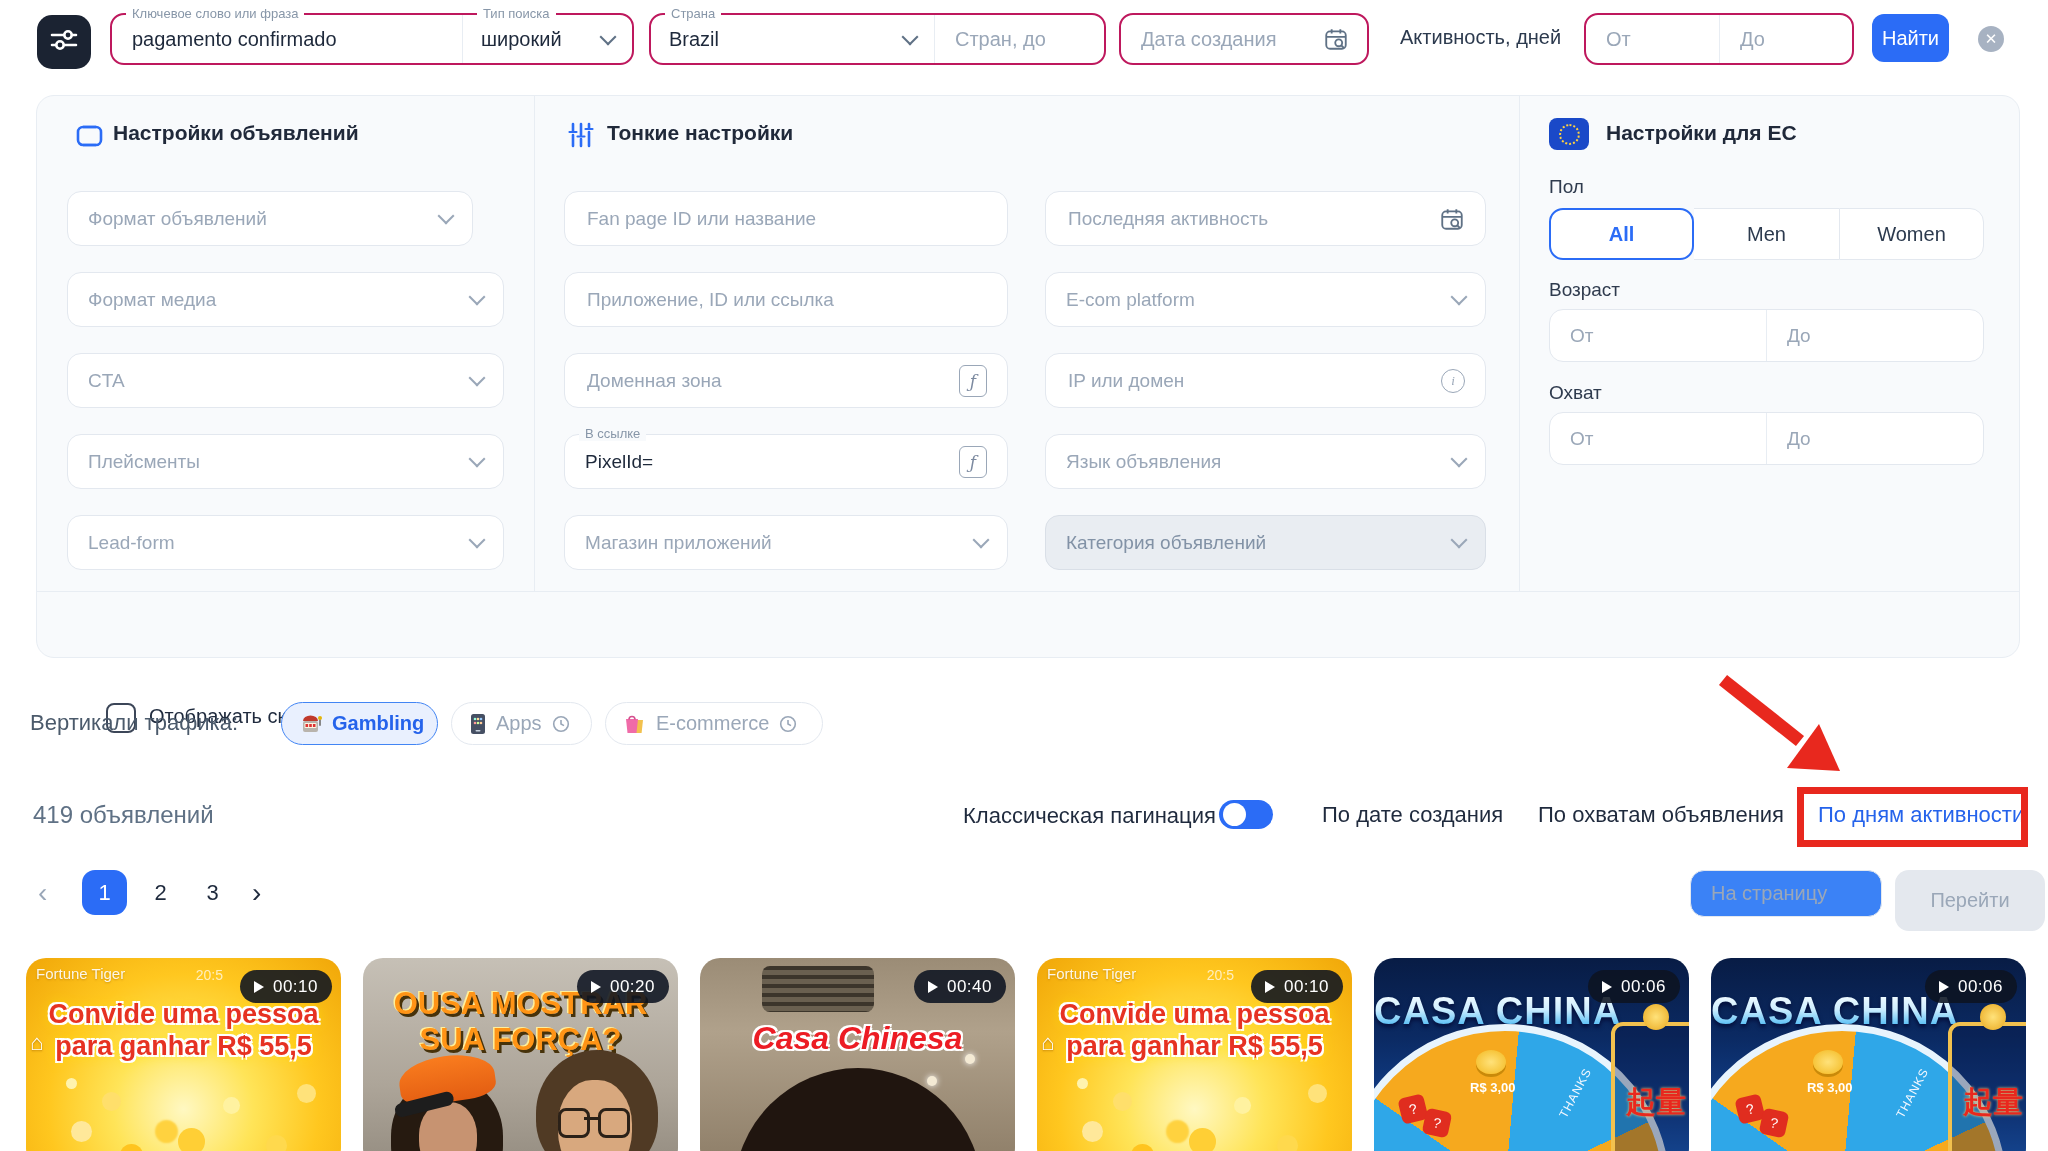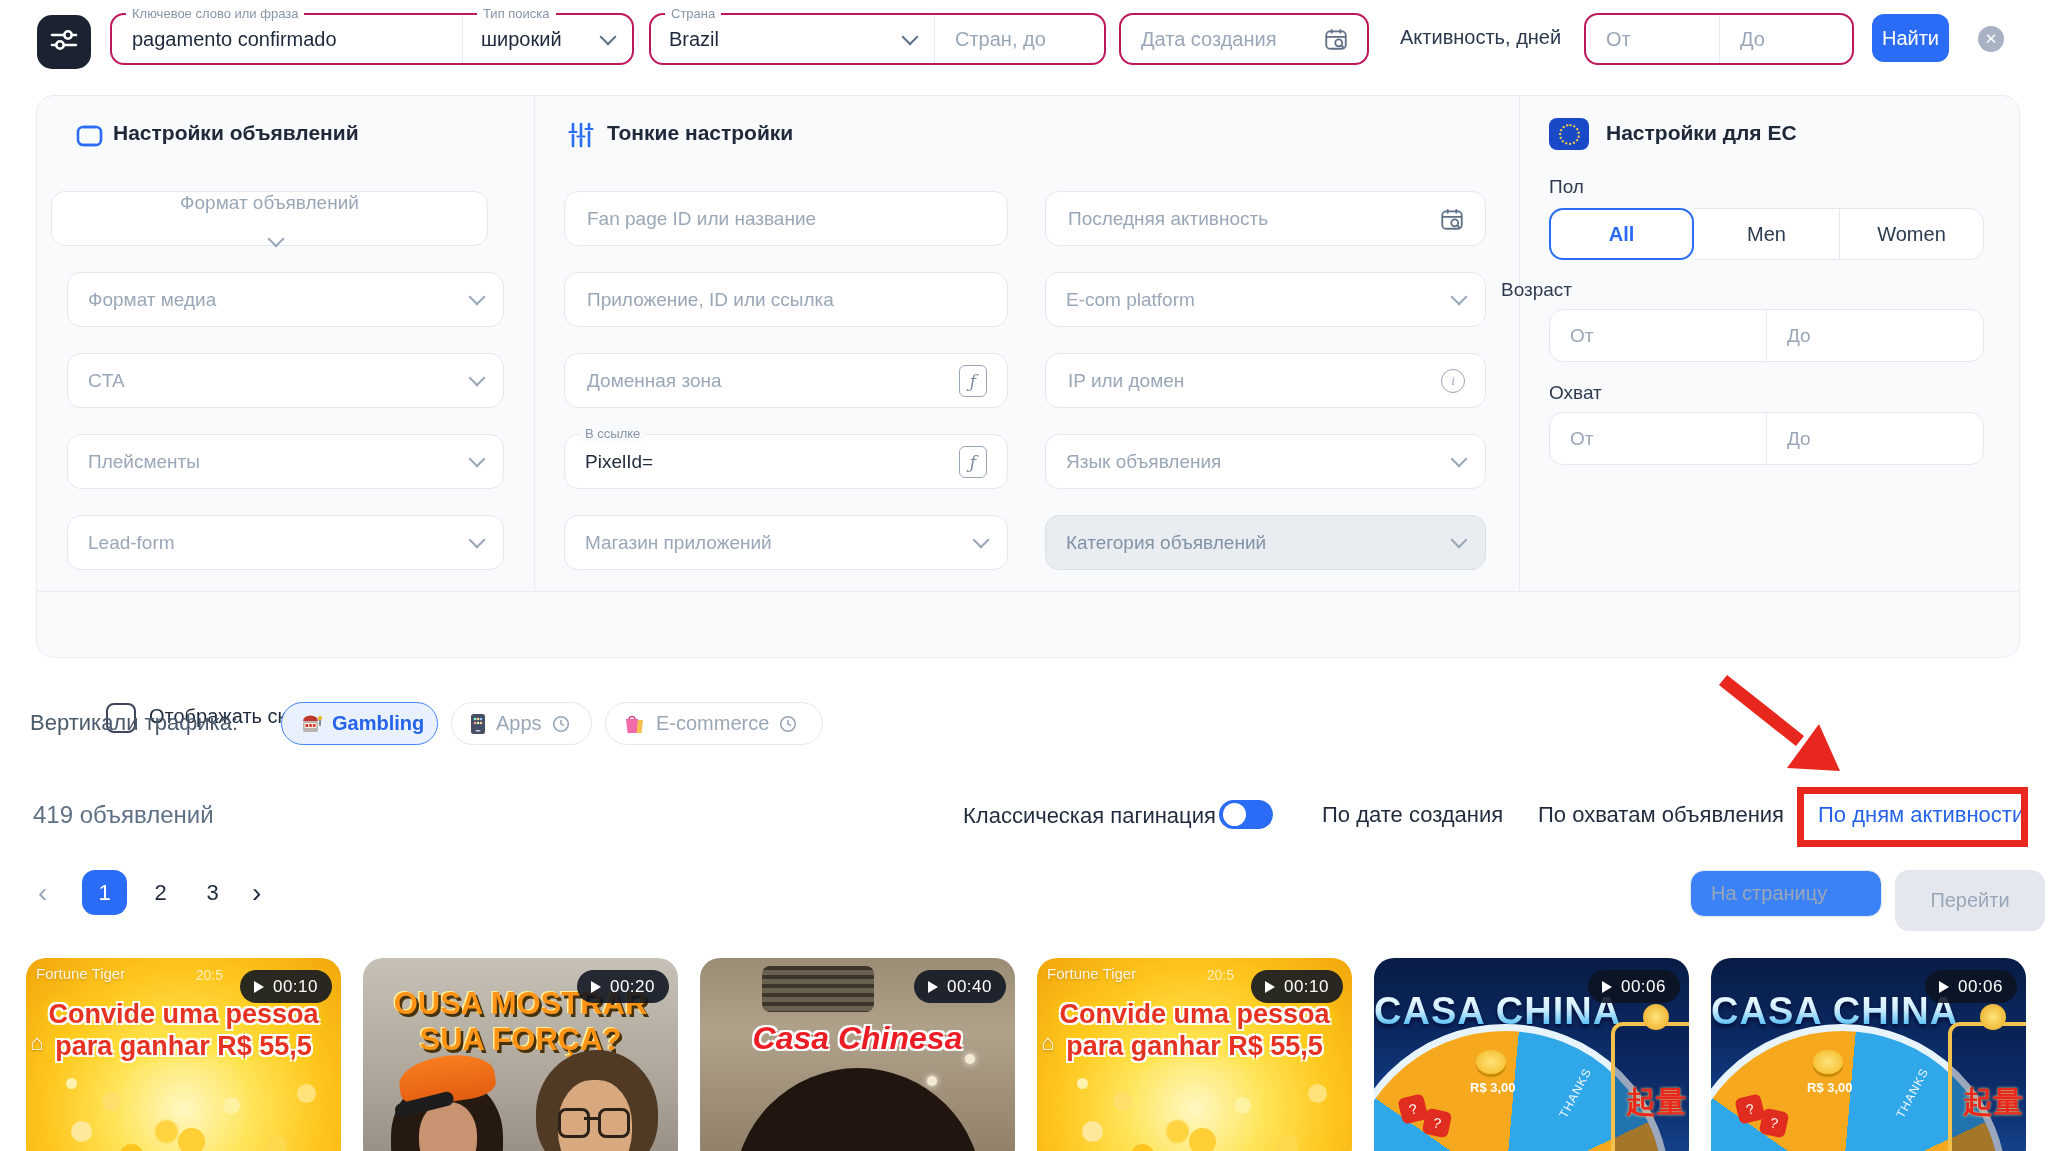--- a/index.html
+++ b/index.html
@@ -205,21 +205,21 @@
   <div class="hdiv"></div>
 
   <span class="abs" style="left:39px;top:28px;">
     <svg width="27" height="24" viewBox="0 0 27 24" fill="none" stroke="#2b6cf6">
       <rect x="2" y="3" width="23" height="18" rx="5" stroke-width="2.6"></rect>
       <path d="M7 3h13M7 21h13" stroke-width="2.6"></path>
     </svg>
   </span>
   <div class="sec-title" style="left:76px;top:25px;">Настройки объявлений</div>
 
-  <div class="f" style="left:14px;top:95px;width:437px;flex-direction:column;">
+  <div class="f" style="left:30px;top:95px;width:406px;">
     <span class="ph">Формат объявлений</span>
     <span class="chev lt"></span>
   </div>
   <div class="f" style="left:30px;top:176px;width:437px;">
     <span class="ph">Формат медиа</span>
     <span class="chev lt"></span>
   </div>
   <div class="f" style="left:30px;top:257px;width:437px;">
     <span class="ph">CTA</span>
     <span class="chev lt"></span>
@@ -292,21 +292,21 @@
   <span class="euflag" style="left:1512px;top:22px;">
     <span class="stars"></span>
   </span>
   <div class="sec-title" style="left:1569px;top:25px;">Настройки для ЕС</div>
 
   <div class="sublabel" style="left:1512px;top:80px;">Пол</div>
   <div class="seg sel" style="left:1512px;top:112px;width:145px;">All</div>
   <div class="seg mid" style="left:1657px;top:112px;width:145px;">Men</div>
   <div class="seg last" style="left:1802px;top:112px;width:145px;">Women</div>
 
-  <div class="sublabel" style="left:1464px;top:183px;">Возраст</div>
+  <div class="sublabel" style="left:1512px;top:183px;">Возраст</div>
   <div class="rangegrp" style="left:1512px;top:213px;width:435px;">
     <div class="cell">
       <input class="tb-input" style="font-size: 19px;" placeholder="От">
     </div>
     <div class="cell">
       <input class="tb-input" style="font-size: 19px;" placeholder="До">
     </div>
   </div>
 
   <div class="sublabel" style="left:1512px;top:286px;">Охват</div>

